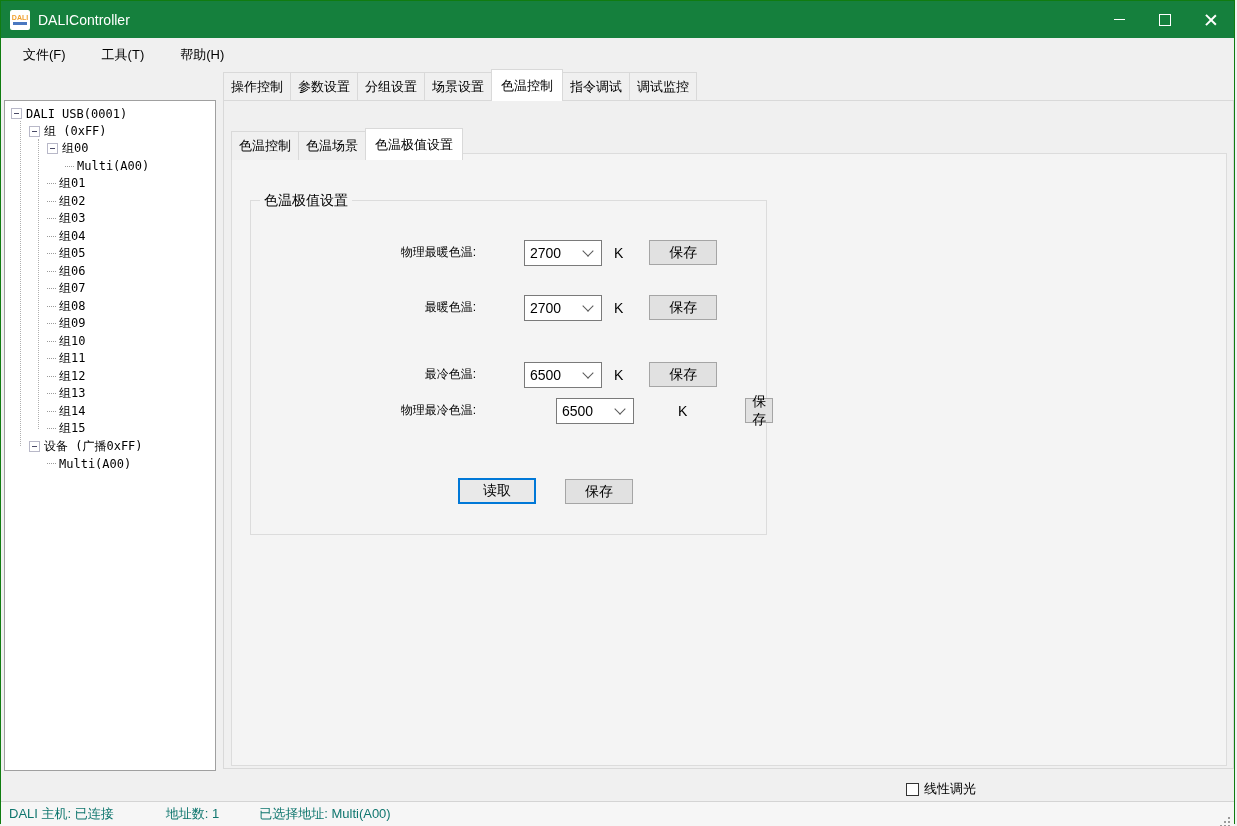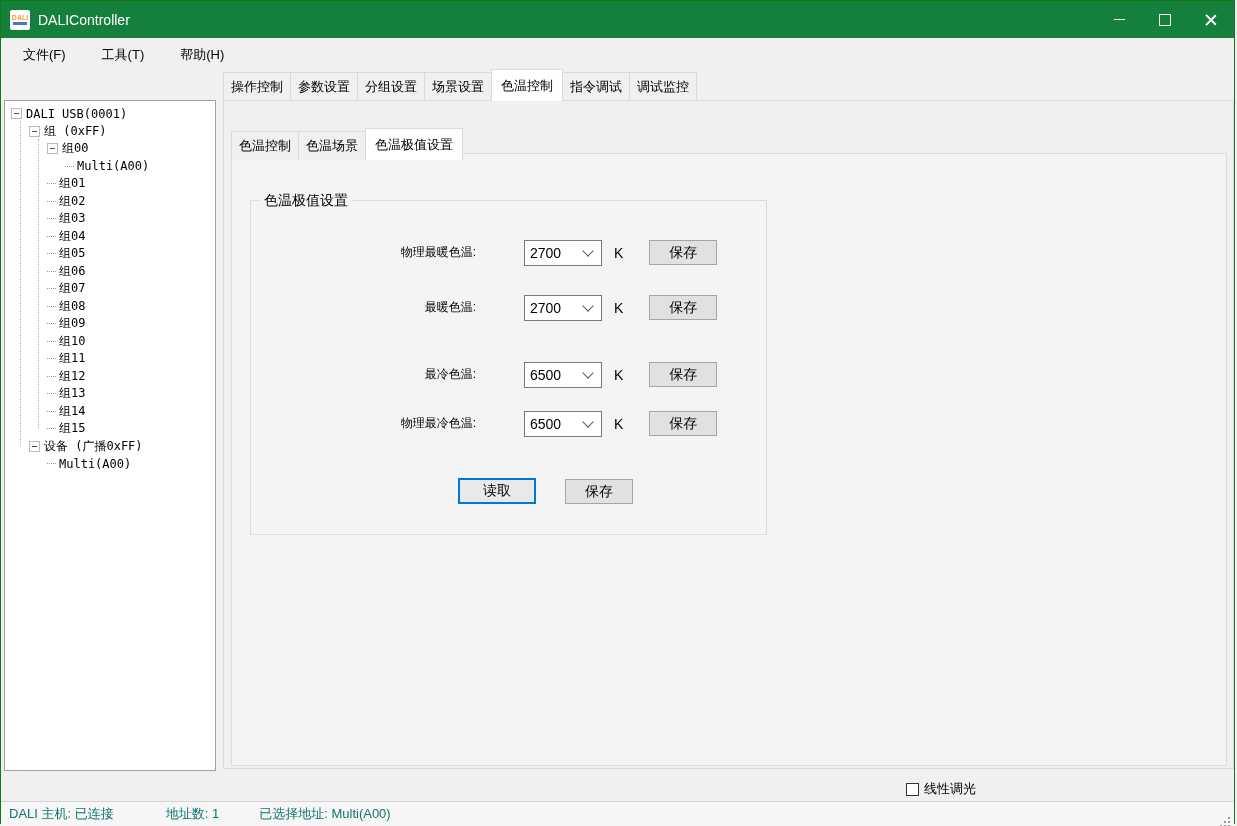--- a/index.html
+++ b/index.html
@@ -233,21 +233,21 @@
           </div>
           <div class="form-row" style="top: 160px;">
             <span class="f-label">最冷色温:</span>
             <div class="combo">
               <span class="val">6500</span>
               <span class="chev"></span>
             </div>
             <span class="unit">K</span>
             <button class="btn row-save">保存</button>
           </div>
-          <div class="form-row" style="top: 209px;">
+          <div class="form-row" style="top: 196px; gap: 32px;">
             <span class="f-label">物理最冷色温:</span>
             <div class="combo">
               <span class="val">6500</span>
               <span class="chev"></span>
             </div>
             <span class="unit">K</span>
             <button class="btn row-save">保存</button>
           </div>
         </div>
       <button class="btn btn-read">读取</button>

